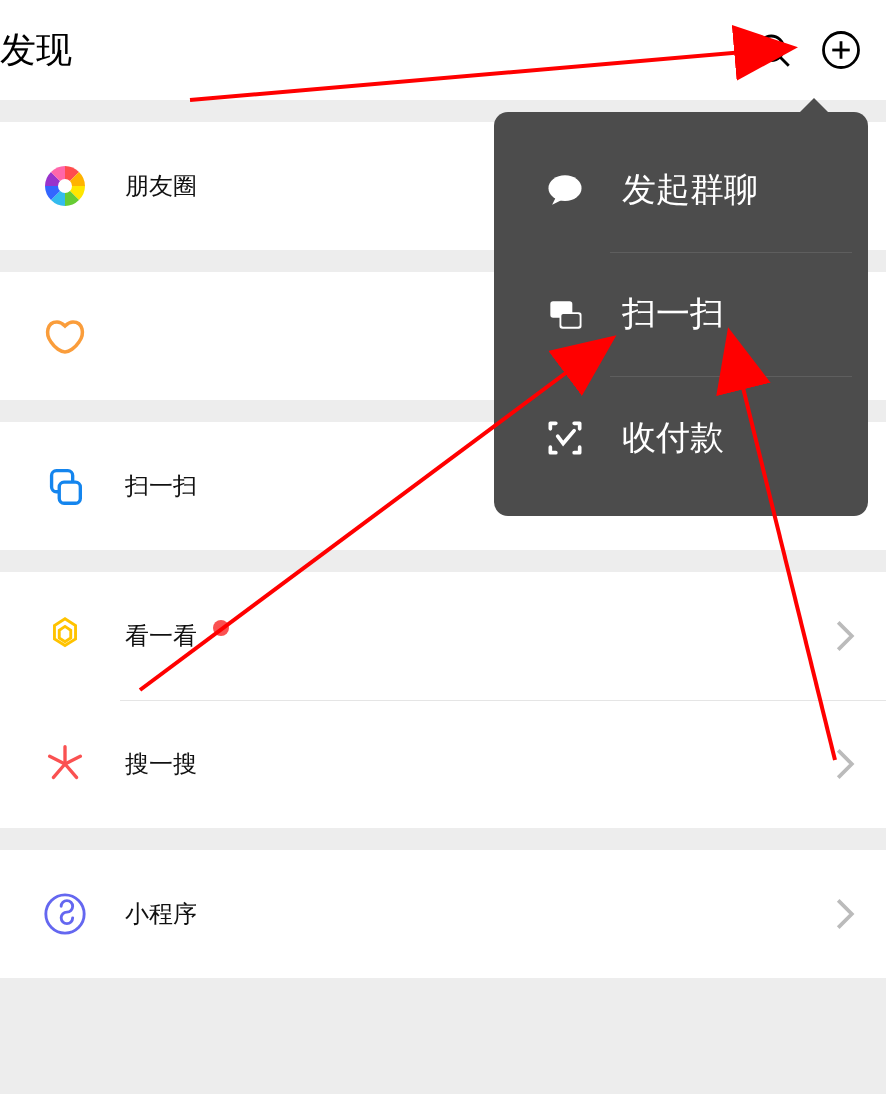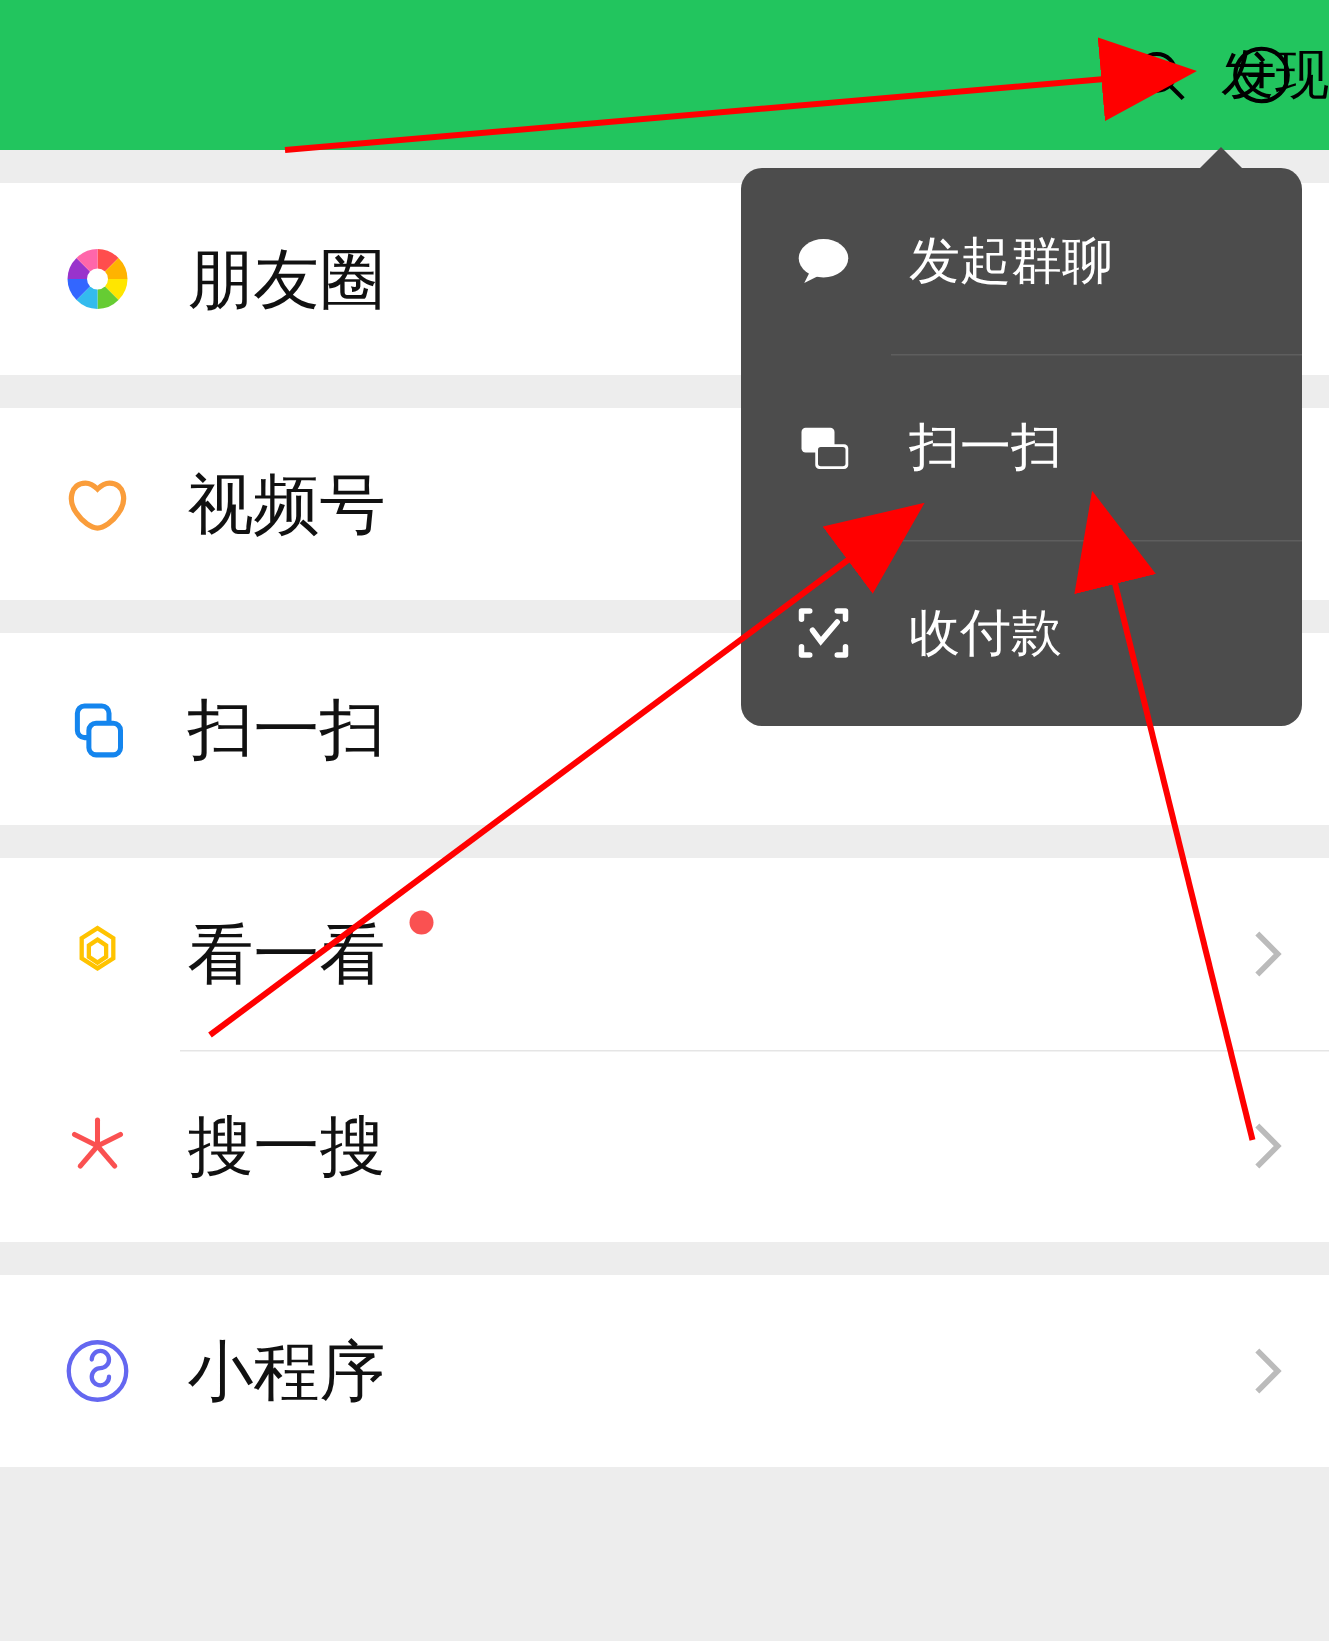--- a/index.html
+++ b/index.html
@@ -6,24 +6,24 @@
     body {
       width: 886px;
       height: 1094px;
       background: #ededed;
       font-family: -apple-system, "PingFang SC", "Helvetica Neue", sans-serif;
       position: relative;
       overflow: hidden;
     }
     .header {
       height: 100px;
-      background: #22c55e;
-      display: flex;
-      align-items: center;
-      justify-content: flex-end;
+      background: #ffffff;
+      display: flex;
+      align-items: center;
+      justify-content: flex-start;
       position: relative;
     }
     .header-title {
       font-size: 36px;
       color: #000;
       font-weight: 400;
     }
     .header-action {
       position: absolute;
       top: 50%;
@@ -58,21 +58,21 @@
     .row-icon {
       width: 50px;
       height: 50px;
       flex: 0 0 50px;
       margin-right: 35px;
       display: flex;
       align-items: center;
       justify-content: center;
     }
     .row-label {
-      font-size: 44px;
+      font-size: 24px;
       color: #111;
       flex: 1;
     }
     .row-chevron {
       color: #bbb;
     }
     .dot {
       width: 16px;
       height: 16px;
       background: #fa5151;
@@ -81,21 +81,21 @@
     }
     .label-wrap { display: flex; flex: 1; }
     
     .popup {
       position: absolute;
       top: 112px;
       right: 18px;
       width: 374px;
       background: #4c4c4c;
       border-radius: 14px;
-      padding: 0;
+      padding: 16px;
       z-index: 10;
     }
     .popup::before {
       content: "";
       position: absolute;
       top: -14px;
       right: 38px;
       border-left: 16px solid transparent;
       border-right: 16px solid transparent;
       border-bottom: 16px solid #4c4c4c;
@@ -179,21 +179,20 @@
     <span class="row-label">朋友圈</span>
   </div>
 
   <div class="group-gap"></div>
   <div class="row">
     <div class="row-icon">
       <svg width="48" height="48" viewBox="0 0 48 48" fill="none" stroke="#fa9d3b" stroke-width="3.5">
         <path d="M16 10 C6 10 4 22 10 30 C14 36 20 40 24 40 C28 40 34 36 38 30 C44 22 42 10 32 10 C28 10 24 14 24 14 C24 14 20 10 16 10 Z"></path>
       </svg>
     </div>
-    <span class="row-label">视频号</span>
   </div>
 
   <div class="group-gap"></div>
   <div class="row">
     <div class="row-icon">
       <svg width="46" height="46" viewBox="0 0 48 48" fill="none" stroke="#1485ee" stroke-width="3.5" stroke-linecap="round">
         <rect x="10" y="8" width="22" height="22" rx="5"></rect>
         <rect x="18" y="20" width="22" height="22" rx="5" fill="#fff"></rect>
       </svg>
     </div>

